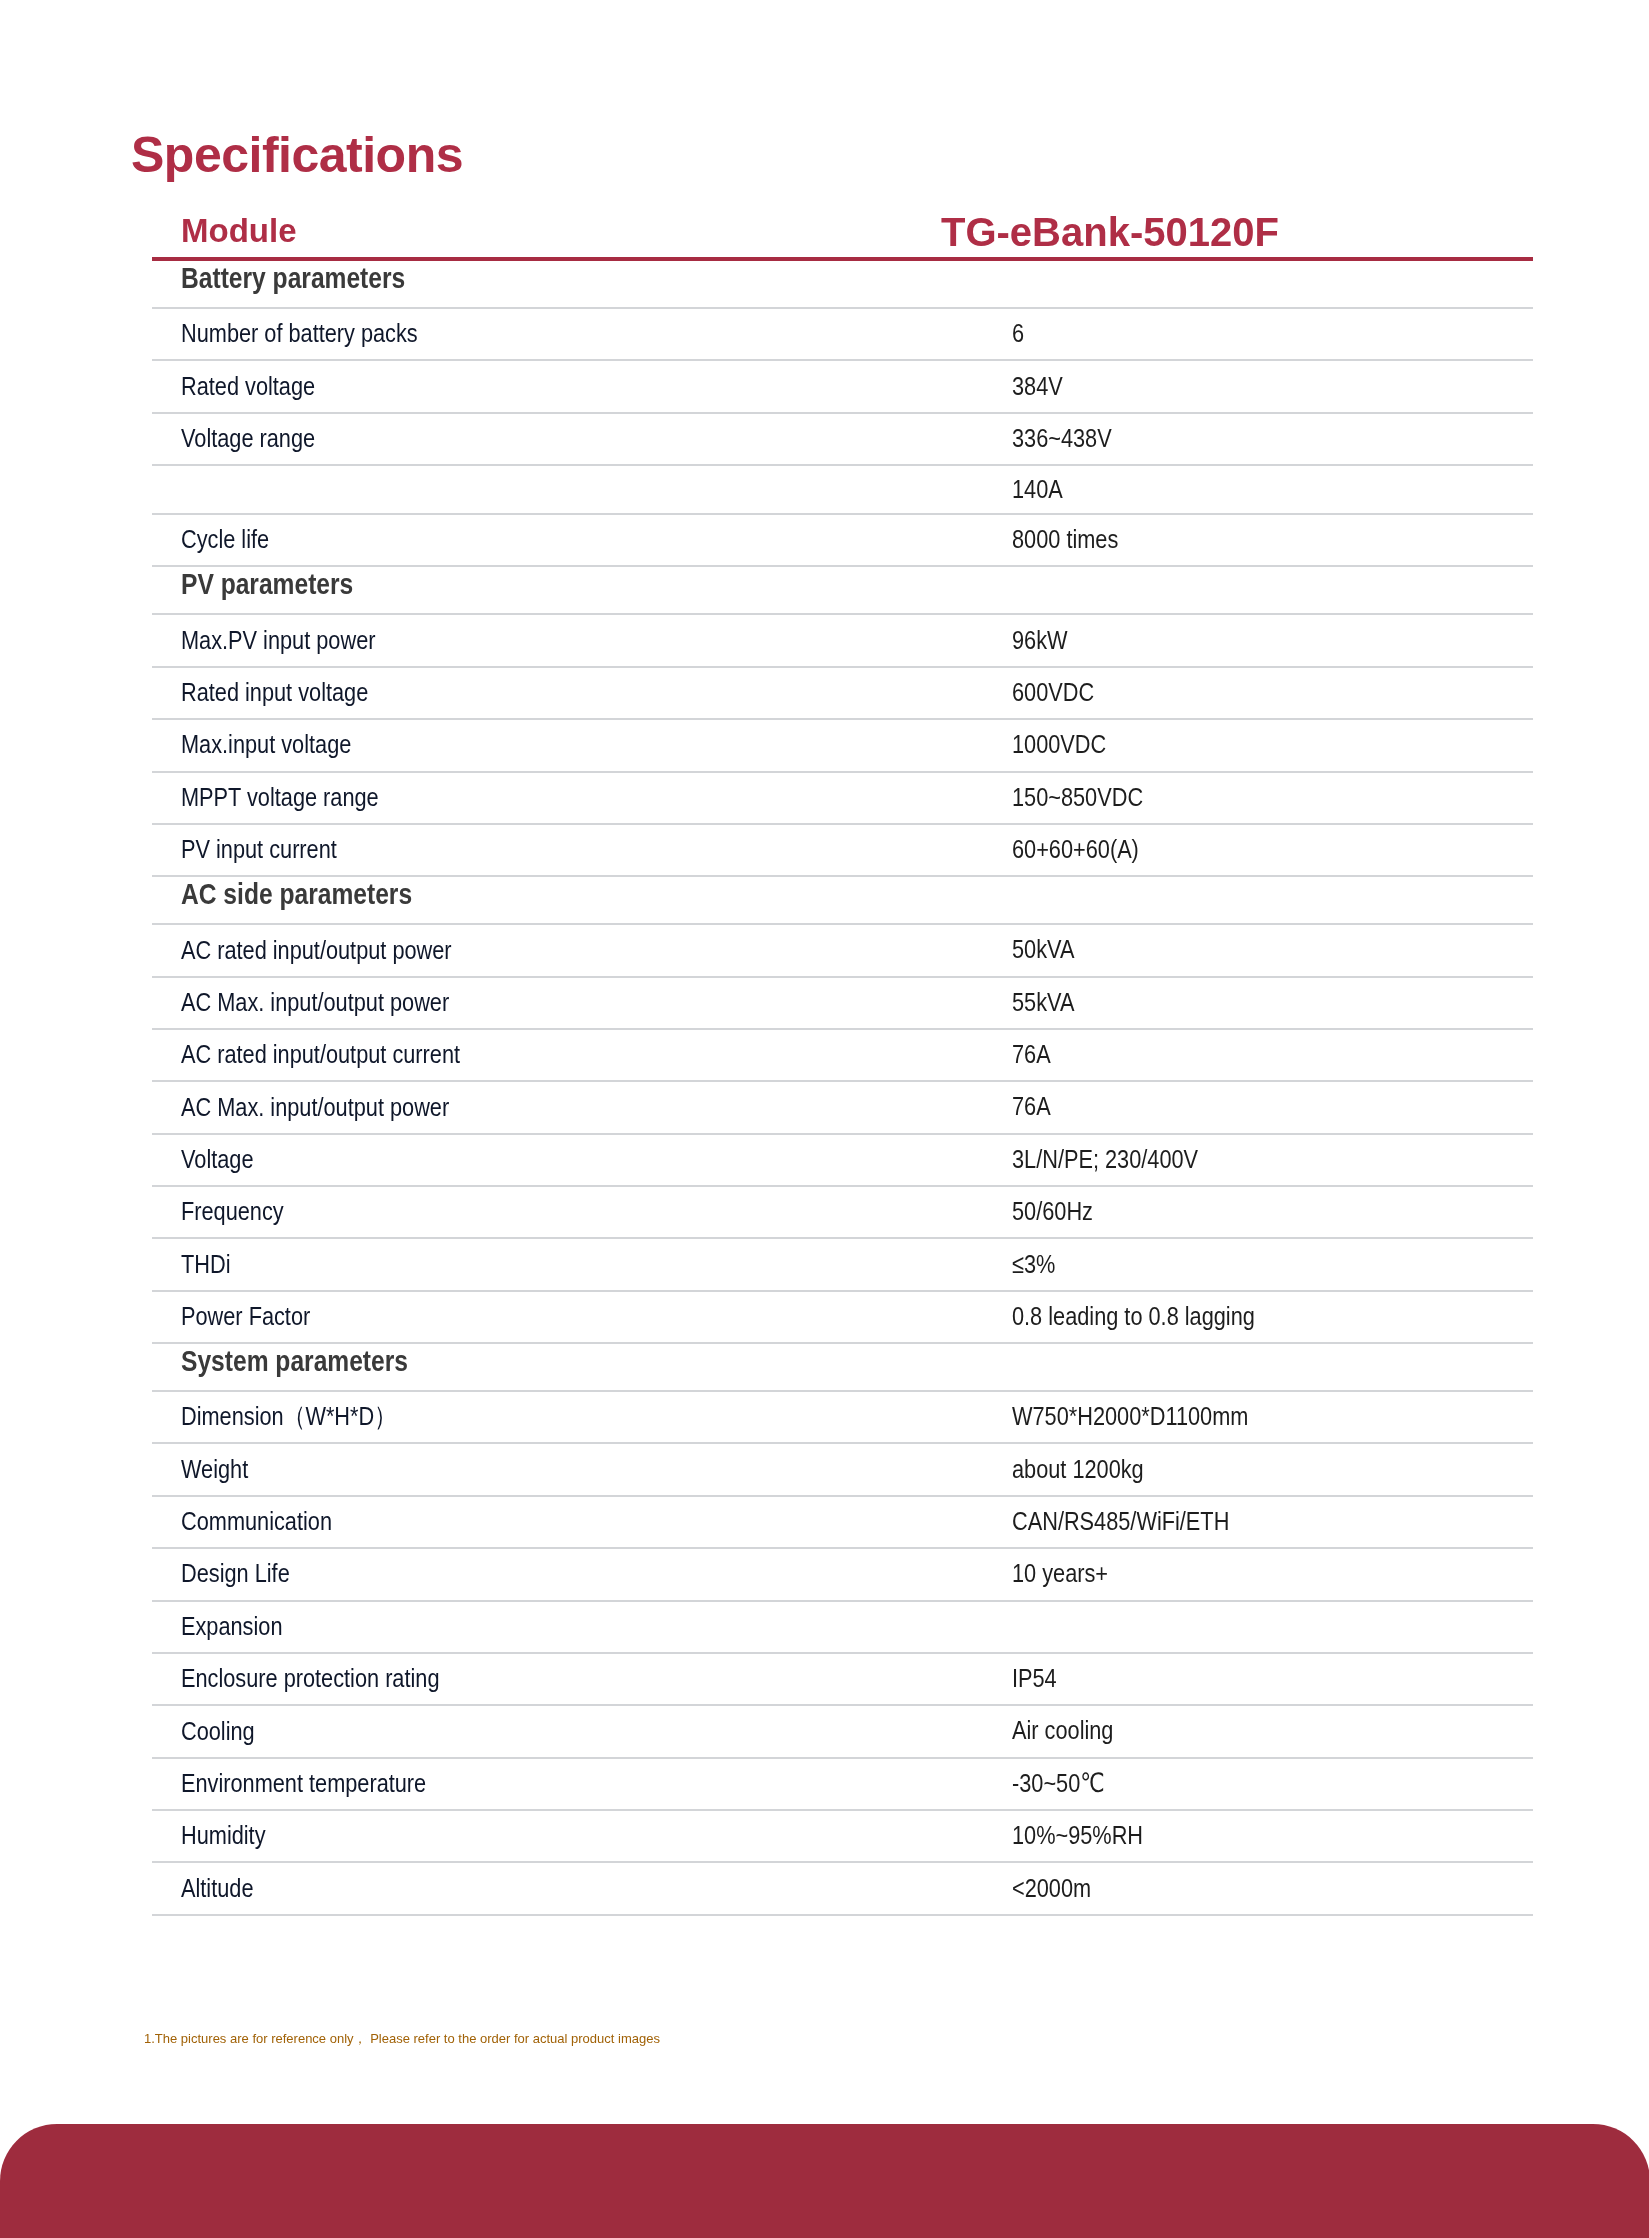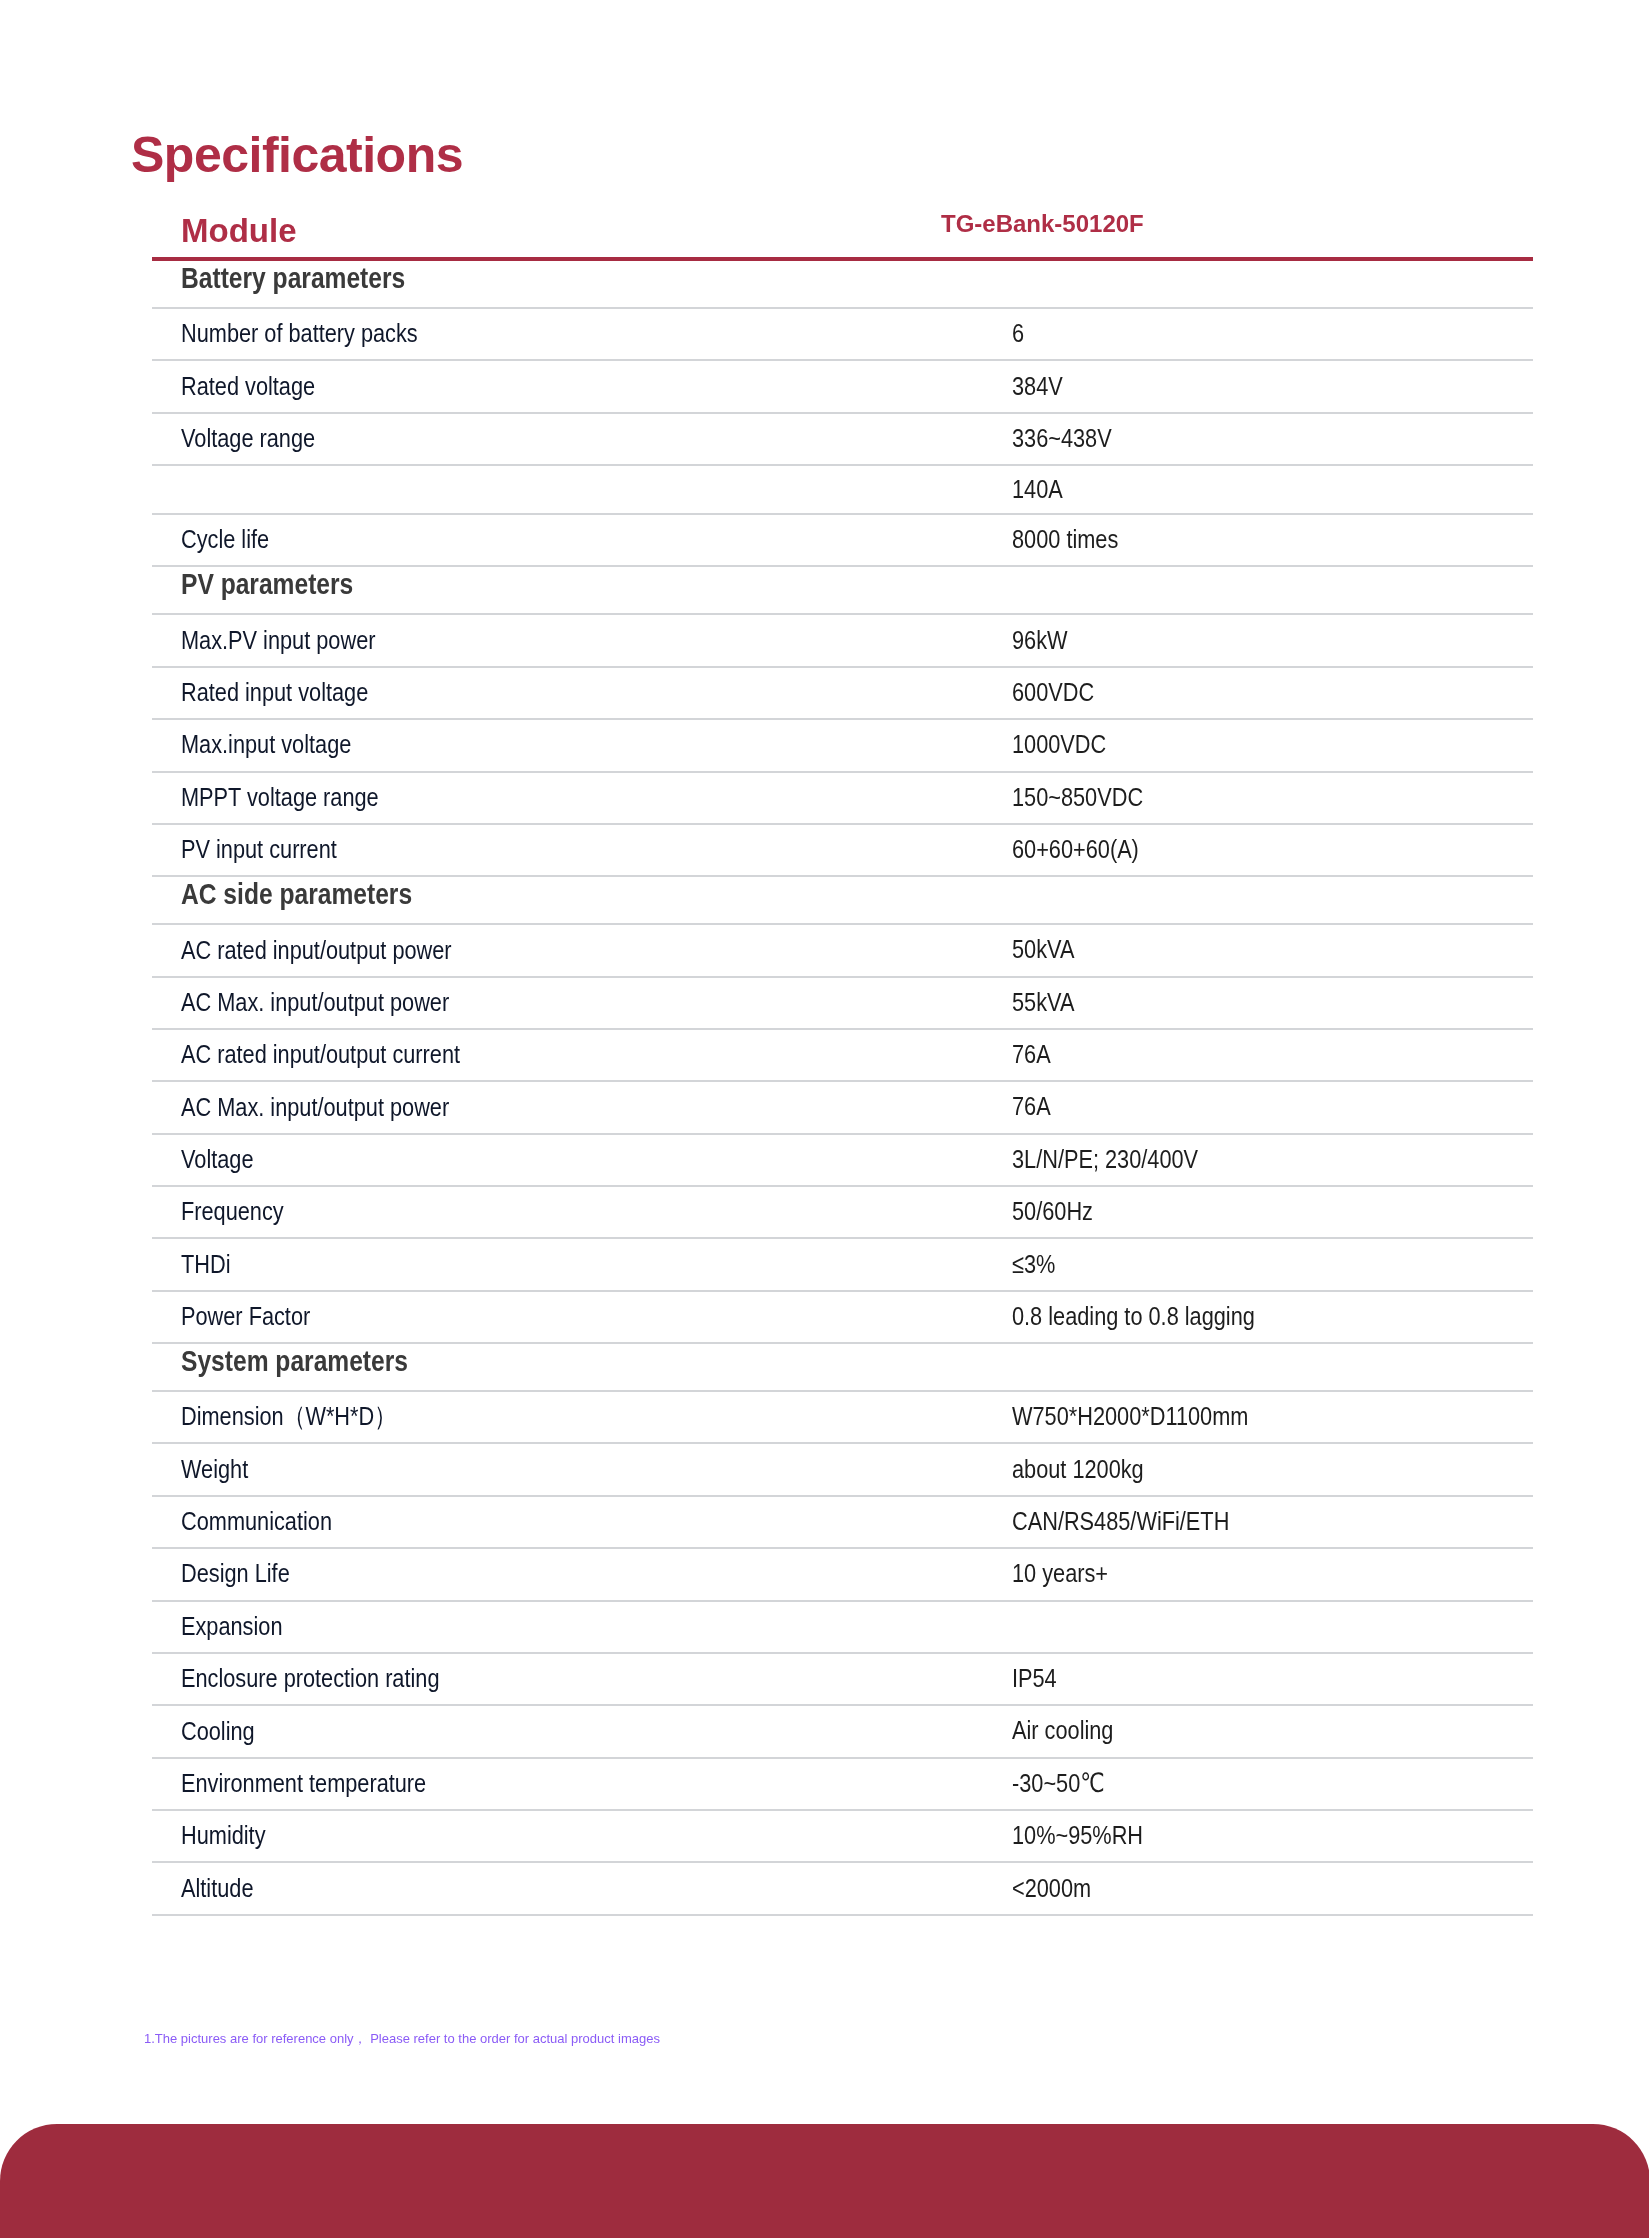--- a/index.html
+++ b/index.html
@@ -21,21 +21,21 @@
   .module-row{
     position:relative;height:52px;
     border-bottom:4.7px solid #A72C42;
   }
   .module-label{
     position:absolute;left:29px;top:7.3px;
     font-size:33px;font-weight:bold;
   }
   .module-value{
     position:absolute;left:789px;top:5.2px;
-    font-size:24px;font-weight:bold;letter-spacing:0;
+    font-size:40px;font-weight:bold;letter-spacing:0;
   }
   .section-header{
     position:relative;min-height:46px;display:flex;align-items:flex-start;
     border-bottom:2.6px solid #D3D5D8;
   }
   .section-header > span{
     margin-left:29px;font-size:30px;font-weight:bold;color:#3A3A3A;
   }
   .spec-row{
     position:relative;min-height:49px;display:flex;align-items:center;
@@ -46,21 +46,21 @@
     margin-left:29px;max-width:779px;
     font-size:26.5px;color:#0f172a;line-height:1.35;
   }
   .row-value{
     position:absolute;left:860px;top:50%;
     font-size:26.5px;color:#1d1d1d;line-height:1.2;
   }
   .row-value .cond{transform:translateY(-50%) scaleX(0.82);}
   .footnote{
     position:absolute;left:144px;top:2030px;margin:0;
-    font-size:13px;color:#8b5cf6;
+    font-size:13px;color:#a16207;
   }
   .footer-shape{
     position:absolute;left:0;right:0;top:2124px;height:115px;
     border-radius:57px 57px 0 0;
   }
 </style>
 </head>
 <body>
 
 <div class="page">

